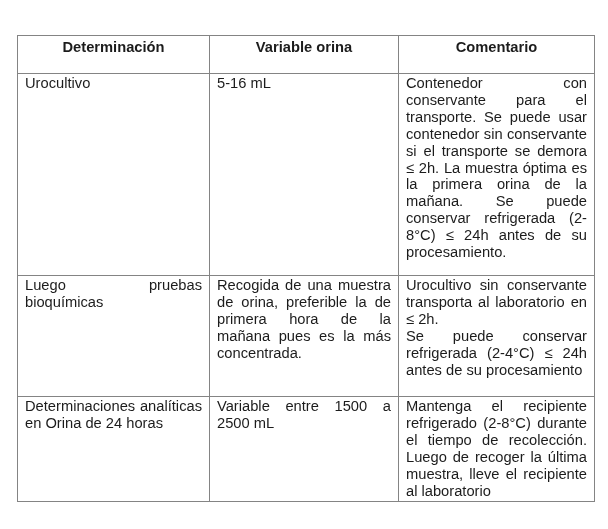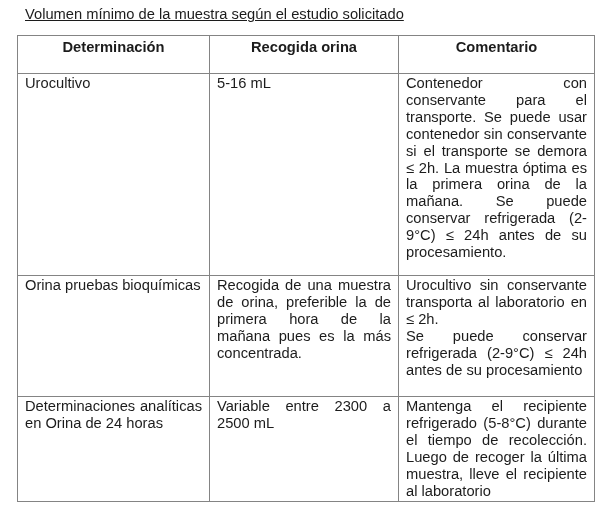--- a/index.html
+++ b/index.html
@@ -55,54 +55,53 @@
   tr.row-1 { height: 202px; }
   tr.row-2 { height: 121px; }
   tr.row-3 { height: 105px; }
   td p { margin: 0; }
 </style>
 </head>
 <body>
 
 <div class="page">
 
-  <div class="doc-title">Volumen mínimo de la muestra según el estudio solicitado</div>
 
   <table class="sample-table">
     <colgroup>
       <col style="width:192px">
       <col style="width:189px">
       <col style="width:196px">
     </colgroup>
     <thead>
       <tr>
         <th>Determinación</th>
-        <th>Recogida orina</th>
+        <th>Variable orina</th>
         <th>Comentario</th>
       </tr>
     </thead>
     <tbody>
       <tr class="row-1">
         <td>Urocultivo</td>
         <td>5-16 mL</td>
         <td>
-          <p>Contenedor con conservante para el transporte. Se puede usar contenedor sin conservante si el transporte se demora ≤ 2h. La muestra óptima es la primera orina de la mañana. Se puede conservar refrigerada (2-9°C) ≤ 24h antes de su procesamiento.</p>
+          <p>Contenedor con conservante para el transporte. Se puede usar contenedor sin conservante si el transporte se demora ≤ 2h. La muestra óptima es la primera orina de la mañana. Se puede conservar refrigerada (2-8°C) ≤ 24h antes de su procesamiento.</p>
         </td>
       </tr>
       <tr class="row-2">
-        <td>Orina pruebas bioquímicas</td>
+        <td>Luego pruebas bioquímicas</td>
         <td>Recogida de una muestra de orina, preferible la de primera hora de la mañana pues es la más concentrada.</td>
         <td>
           <p>Urocultivo sin conservante transporta al laboratorio en ≤ 2h.</p>
-          <p>Se puede conservar refrigerada (2-9°C) ≤ 24h antes de su procesamiento</p>
+          <p>Se puede conservar refrigerada (2-4°C) ≤ 24h antes de su procesamiento</p>
         </td>
       </tr>
       <tr class="row-3">
         <td>Determinaciones analíticas en Orina de 24 horas</td>
-        <td>Variable entre 2300 a 2500 mL</td>
+        <td>Variable entre 1500 a 2500 mL</td>
         <td>
-          <p>Mantenga el recipiente refrigerado (5-8°C) durante el tiempo de recolección. Luego de recoger la última muestra, lleve el recipiente al laboratorio</p>
+          <p>Mantenga el recipiente refrigerado (2-8°C) durante el tiempo de recolección. Luego de recoger la última muestra, lleve el recipiente al laboratorio</p>
         </td>
       </tr>
     </tbody>
   </table>
 
 </div>
 
 </body></html>

